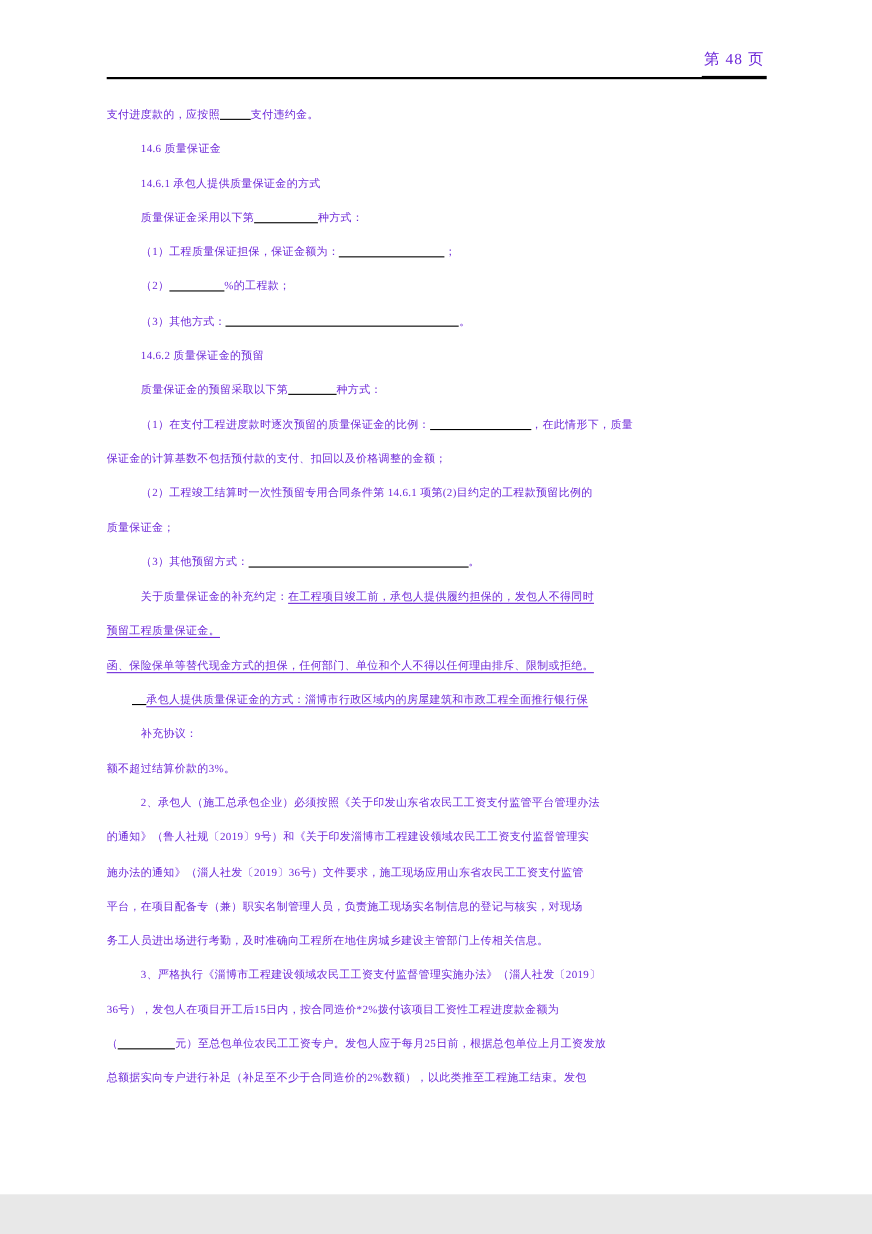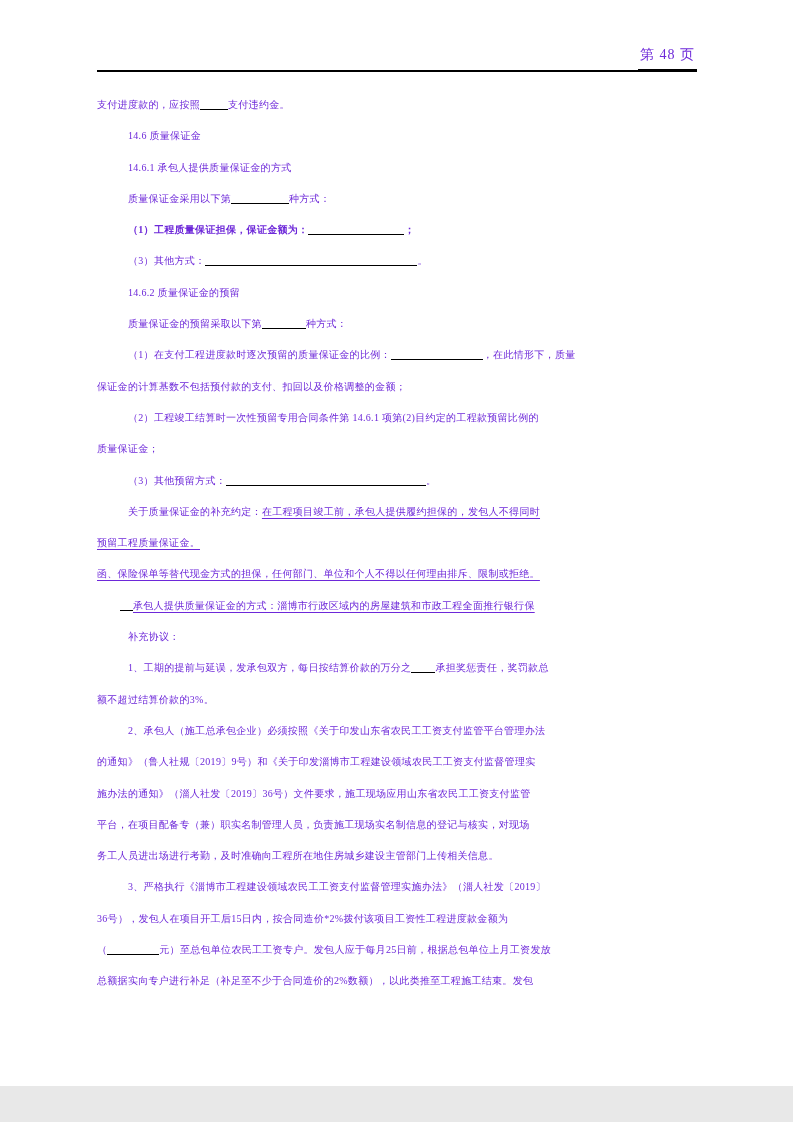--- a/index.html
+++ b/index.html
@@ -64,35 +64,35 @@
 
 <div class="page">
   <div class="header">
     <span class="pagenum">第 48 页</span>
   </div>
   <div class="doc-body">
       <div class="line"><span class="seg">支付进度款的，应按照</span><span class="blank" style="width: 28px;"></span><span class="seg">支付违约金。</span></div>
       <div class="line" style="padding-left: 31px;"><span class="seg">14.6 质量保证金</span></div>
       <div class="line" style="padding-left: 31px;"><span class="seg">14.6.1 承包人提供质量保证金的方式</span></div>
       <div class="line" style="padding-left: 31px;"><span class="seg">质量保证金采用以下第</span><span class="blank" style="width: 58px;"></span><span class="seg">种方式：</span></div>
-      <div class="line" style="padding-left: 31px; font-weight: bold;"><span class="seg">（1）工程质量保证担保，保证金额为：</span><span class="blank" style="width: 96px;"></span><span class="seg">；</span></div>
+      <div class="line" style="padding-left: 31px;"><span class="seg">（1）工程质量保证担保，保证金额为：</span><span class="blank" style="width: 96px;"></span><span class="seg">；</span></div>
+      <div class="line" style="padding-left: 31px;"><span class="seg">（2）</span><span class="blank" style="width: 50px;"></span><span class="seg">%的工程款；</span></div>
       <div class="line" style="padding-left: 31px;"><span class="seg">（3）其他方式：</span><span class="blank" style="width: 212px;"></span><span class="seg">。</span></div>
       <div class="line" style="padding-left: 31px;"><span class="seg">14.6.2 质量保证金的预留</span></div>
       <div class="line" style="padding-left: 31px;"><span class="seg">质量保证金的预留采取以下第</span><span class="blank" style="width: 44px;"></span><span class="seg">种方式：</span></div>
       <div class="line" style="padding-left: 31px;"><span class="seg">（1）在支付工程进度款时逐次预留的质量保证金的比例：</span><span class="blank" style="width: 92px;"></span><span class="seg">，在此情形下，质量</span></div>
       <div class="line"><span class="seg">保证金的计算基数不包括预付款的支付、扣回以及价格调整的金额；</span></div>
       <div class="line" style="padding-left: 31px;"><span class="seg">（2）工程竣工结算时一次性预留专用合同条件第 14.6.1 项第(2)目约定的工程款预留比例的</span></div>
       <div class="line"><span class="seg">质量保证金；</span></div>
       <div class="line" style="padding-left: 31px;"><span class="seg">（3）其他预留方式：</span><span class="blank" style="width: 200px;"></span><span class="seg">。</span></div>
       <div class="line" style="padding-left: 31px;"><span class="seg">关于质量保证金的补充约定：</span><span class="seg u">在工程项目竣工前，承包人提供履约担保的，发包人不得同时</span></div>
       <div class="line"><span class="seg u">预留工程质量保证金。</span></div>
       <div class="line"><span class="seg u">函、保险保单等替代现金方式的担保，任何部门、单位和个人不得以任何理由排斥、限制或拒绝。</span></div>
       <div class="line" style="padding-left: 23px;"><span class="blank" style="width: 13px;"></span><span class="seg u">承包人提供质量保证金的方式：淄博市行政区域内的房屋建筑和市政工程全面推行银行保</span></div>
       <div class="line" style="padding-left: 31px;"><span class="seg">补充协议：</span></div>
-      <div class="line" style="padding-left: 31px;"><span class="seg">1、工期的提前与延误，发承包双方，每日按结算价款的万分之</span><span class="blank" style="width: 24px;"></span><span class="seg">承担奖惩责任，奖罚款总</span></div>
       <div class="line"><span class="seg">额不超过结算价款的3%。</span></div>
       <div class="line" style="padding-left: 31px;"><span class="seg">2、承包人（施工总承包企业）必须按照《关于印发山东省农民工工资支付监管平台管理办法</span></div>
       <div class="line"><span class="seg">的通知》（鲁人社规〔2019〕9号）和《关于印发淄博市工程建设领域农民工工资支付监督管理实</span></div>
       <div class="line"><span class="seg">施办法的通知》（淄人社发〔2019〕36号）文件要求，施工现场应用山东省农民工工资支付监管</span></div>
       <div class="line"><span class="seg">平台，在项目配备专（兼）职实名制管理人员，负责施工现场实名制信息的登记与核实，对现场</span></div>
       <div class="line"><span class="seg">务工人员进出场进行考勤，及时准确向工程所在地住房城乡建设主管部门上传相关信息。</span></div>
       <div class="line" style="padding-left: 31px;"><span class="seg">3、严格执行《淄博市工程建设领域农民工工资支付监督管理实施办法》（淄人社发〔2019〕</span></div>
       <div class="line"><span class="seg">36号），发包人在项目开工后15日内，按合同造价*2%拨付该项目工资性工程进度款金额为</span></div>
       <div class="line"><span class="seg">（</span><span class="blank" style="width: 52px;"></span><span class="seg">元）至总包单位农民工工资专户。发包人应于每月25日前，根据总包单位上月工资发放</span></div>
       <div class="line"><span class="seg">总额据实向专户进行补足（补足至不少于合同造价的2%数额），以此类推至工程施工结束。发包</span></div>

